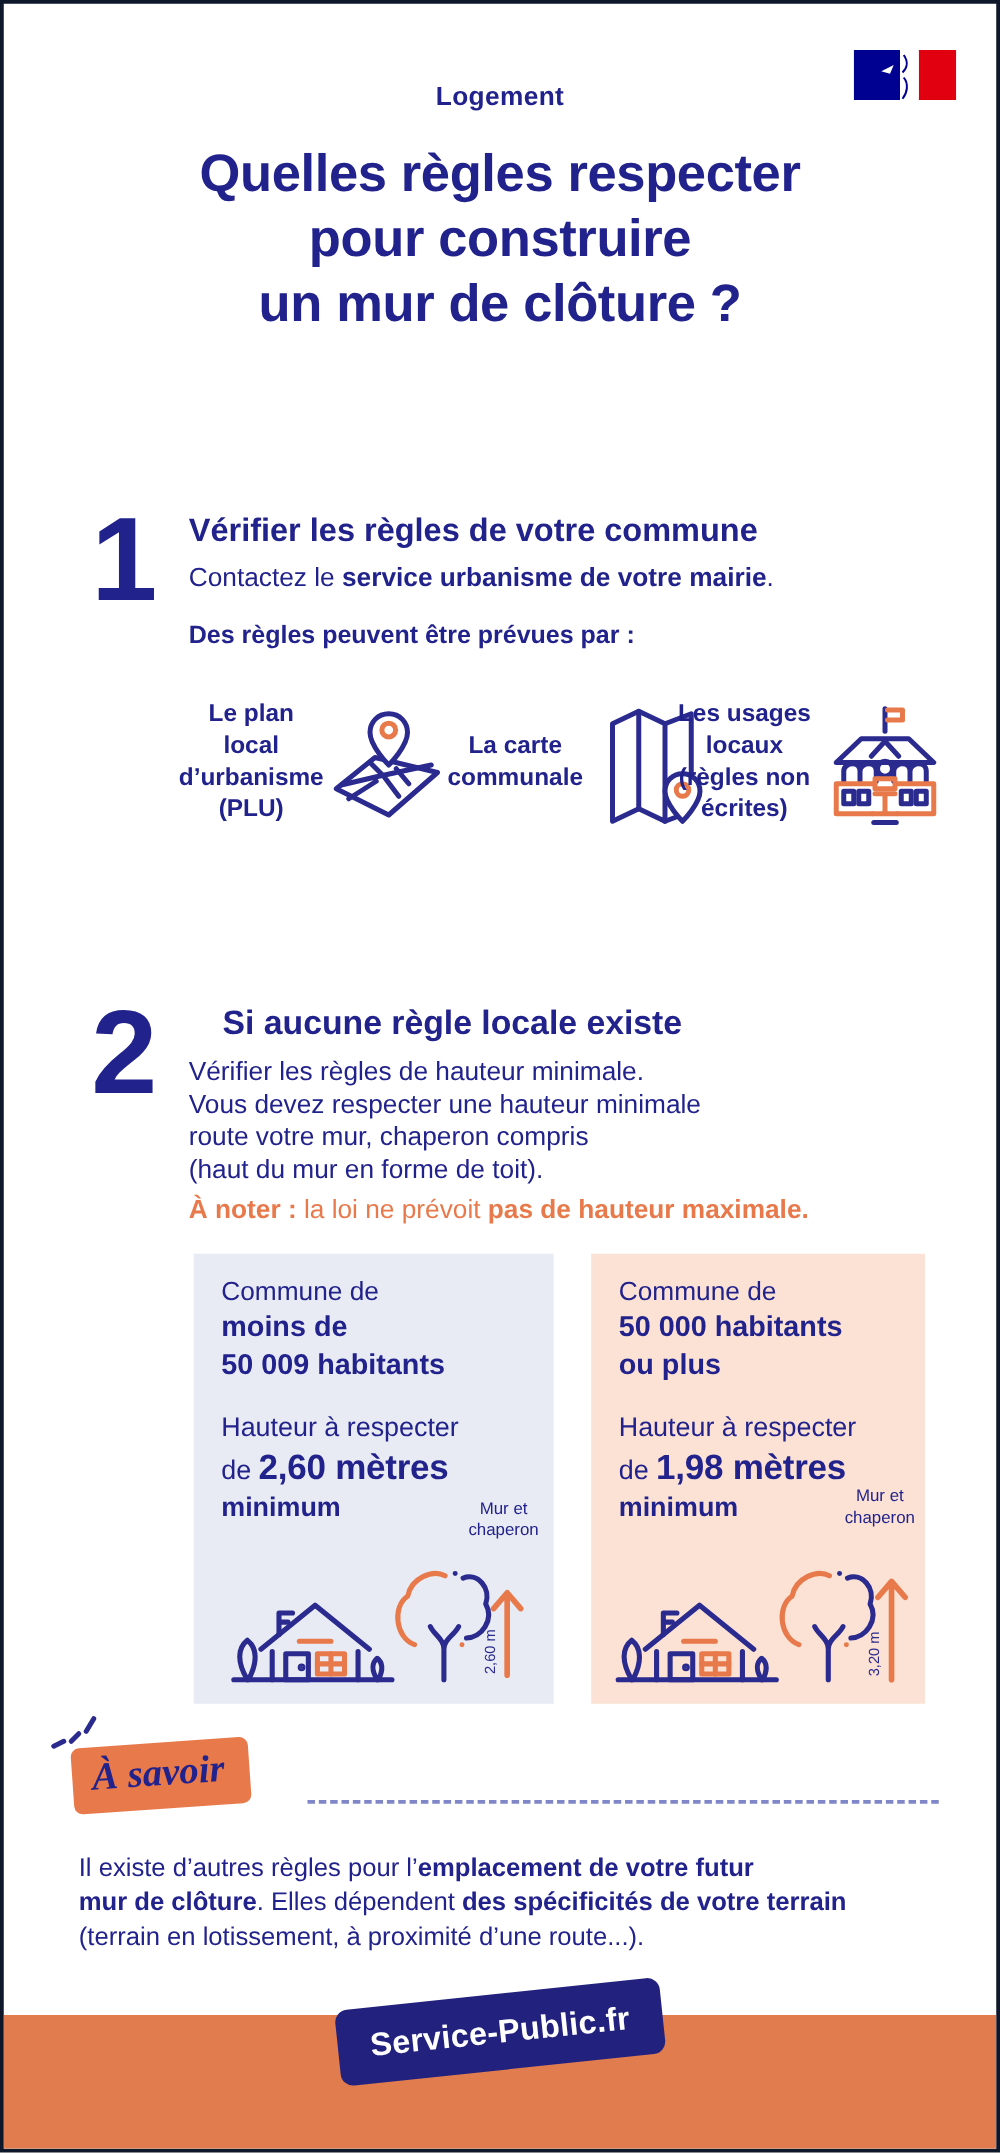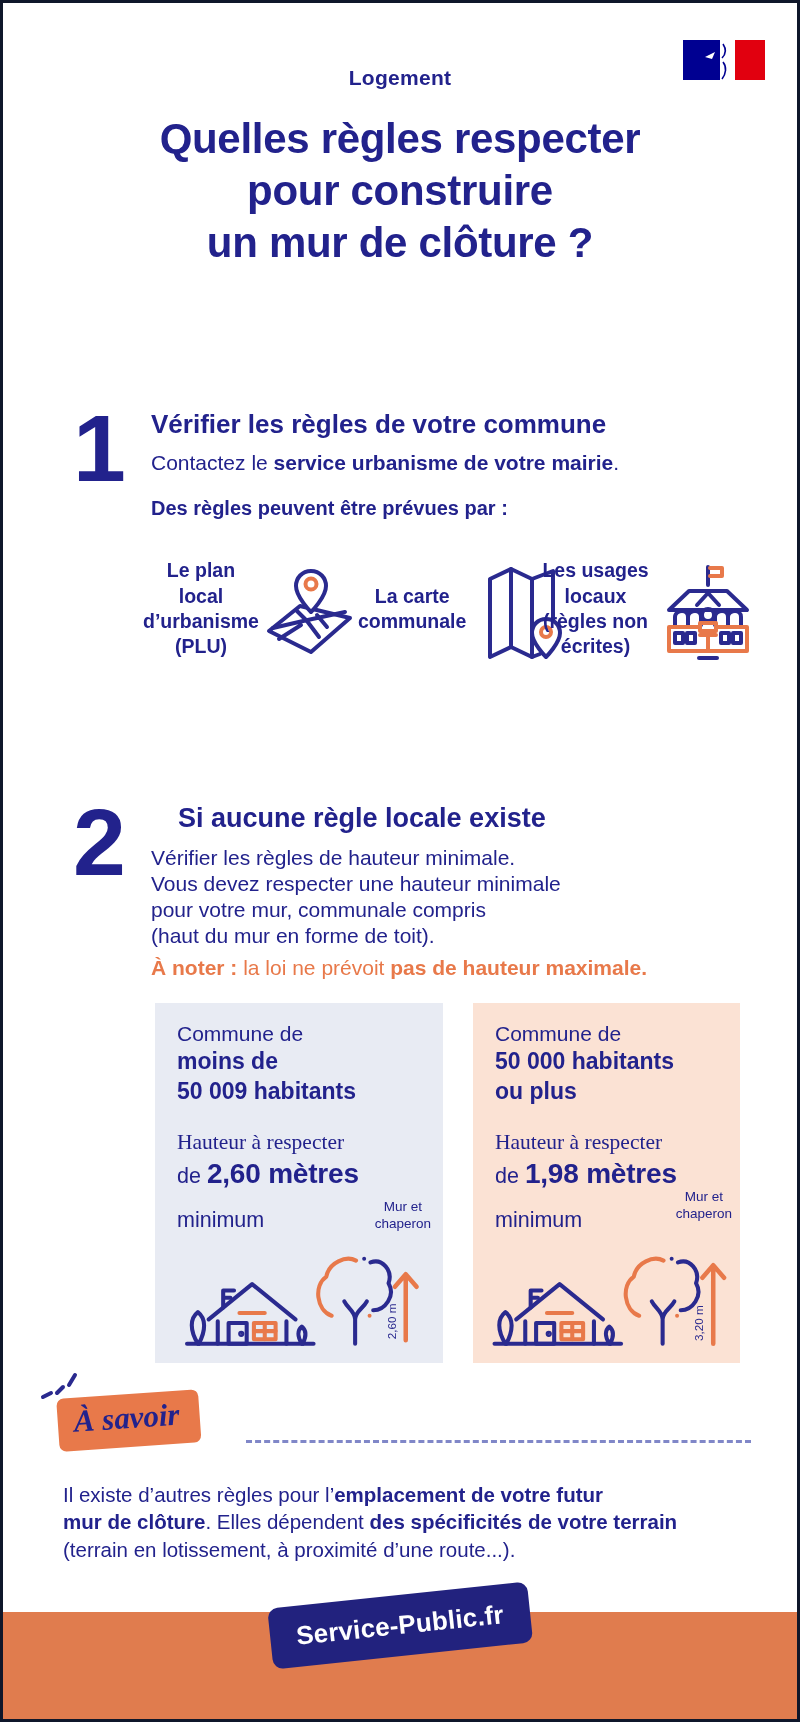--- a/index.html
+++ b/index.html
@@ -35,24 +35,24 @@
   .s2-heading{left:148px;top:800px;font-size:27px;font-weight:700;margin-left:27px;}
   .s2-body{left:148px;top:842px;font-size:21px;line-height:1.24;}
   .s2-note{left:148px;top:953px;font-size:21px;color:#e8794a;}
 
   
   .box{top:1000px;height:360px;box-sizing:border-box;padding:17px 0 0 22px;}
   .box-blue{left:152px;width:288px;background:#e8ebf3;}
   .box-peach{left:470px;width:267px;background:#fbe2d4;}
   .box .intro{font-size:21px;line-height:1.3;}
   .box .population{font-size:23px;font-weight:700;line-height:1.28;}
-  .box .h-label{margin-top:22px;font-size:21.5px;line-height:1.35;font-family:Liberation Serif, serif;}
+  .box .h-label{margin-top:22px;font-size:21.5px;line-height:1.35;}
   .box .h-value{font-size:21.5px;line-height:1.2;}
   .box .h-value b{font-size:28px;font-weight:700;letter-spacing:-.2px;}
-  .box .h-min{font-size:21.5px;font-weight:400;margin-top:17px;}
+  .box .h-min{font-size:21.5px;font-weight:700;margin-top:3px;}
   .illus{position:absolute;left:10px;right:8px;bottom:12px;height:122px;}
   .annotation{position:absolute;right:12px;top:196px;font-size:13.5px;line-height:1.25;text-align:center;}
   .box-peach .annotation{top:186px;right:8px;}
 
   
   .sparkle{left:36px;top:1368px;}
   .know-badge{
     left:55px;top:1396px;background:#e8794a;color:#22228c;
     font-family:"Liberation Serif", serif;font-style:italic;font-weight:700;
     font-size:31px;padding:6px 20px 11px 16px;border-radius:7px;
@@ -147,21 +147,21 @@
           <path d="M46,95 H64"></path>
         </svg>
       </div>
     </div>
   </div>
 
   <div class="abs step-num" id="num2">2</div>
   <div class="abs s2-heading">Si aucune règle locale existe</div>
   <div class="abs s2-body pre">Vérifier les règles de hauteur minimale.
 Vous devez respecter une hauteur minimale
-pour votre mur, communale compris
+route votre mur, chaperon compris
 (haut du mur en forme de toit).</div>
   <div class="abs s2-note"><span class="bold">À noter :</span><span> la loi ne prévoit </span><span class="bold">pas de hauteur maximale.</span></div>
 
   <div class="abs box box-blue">
     <div class="intro">Commune de</div>
     <div class="population pre">moins de
 50 009 habitants</div>
     <div class="h-label">Hauteur à respecter</div>
     <div class="h-value"><span>de </span><b>2,60 mètres</b></div>
     <div class="h-min">minimum</div>

